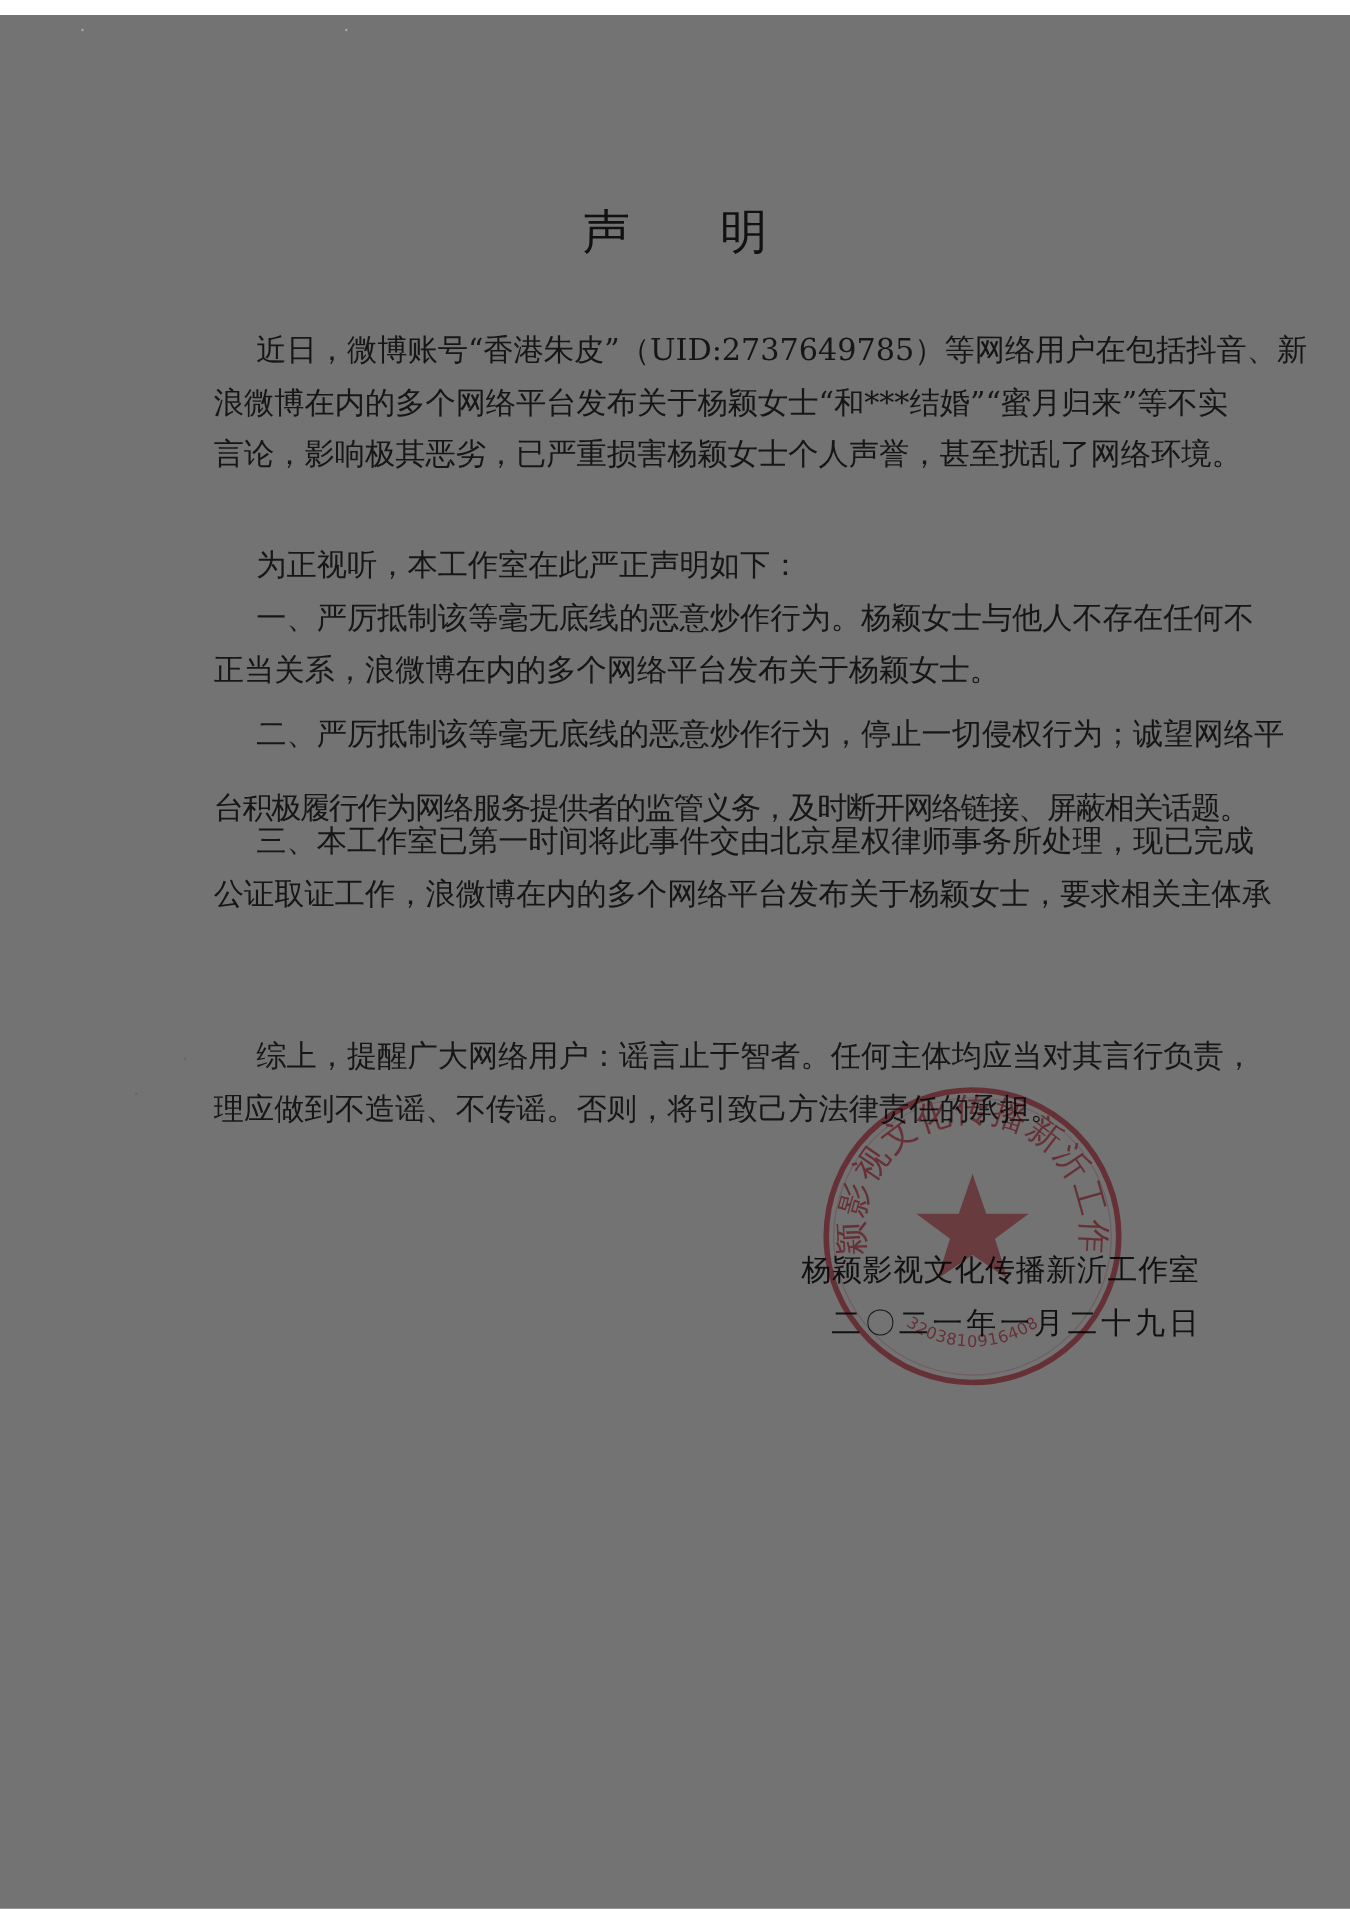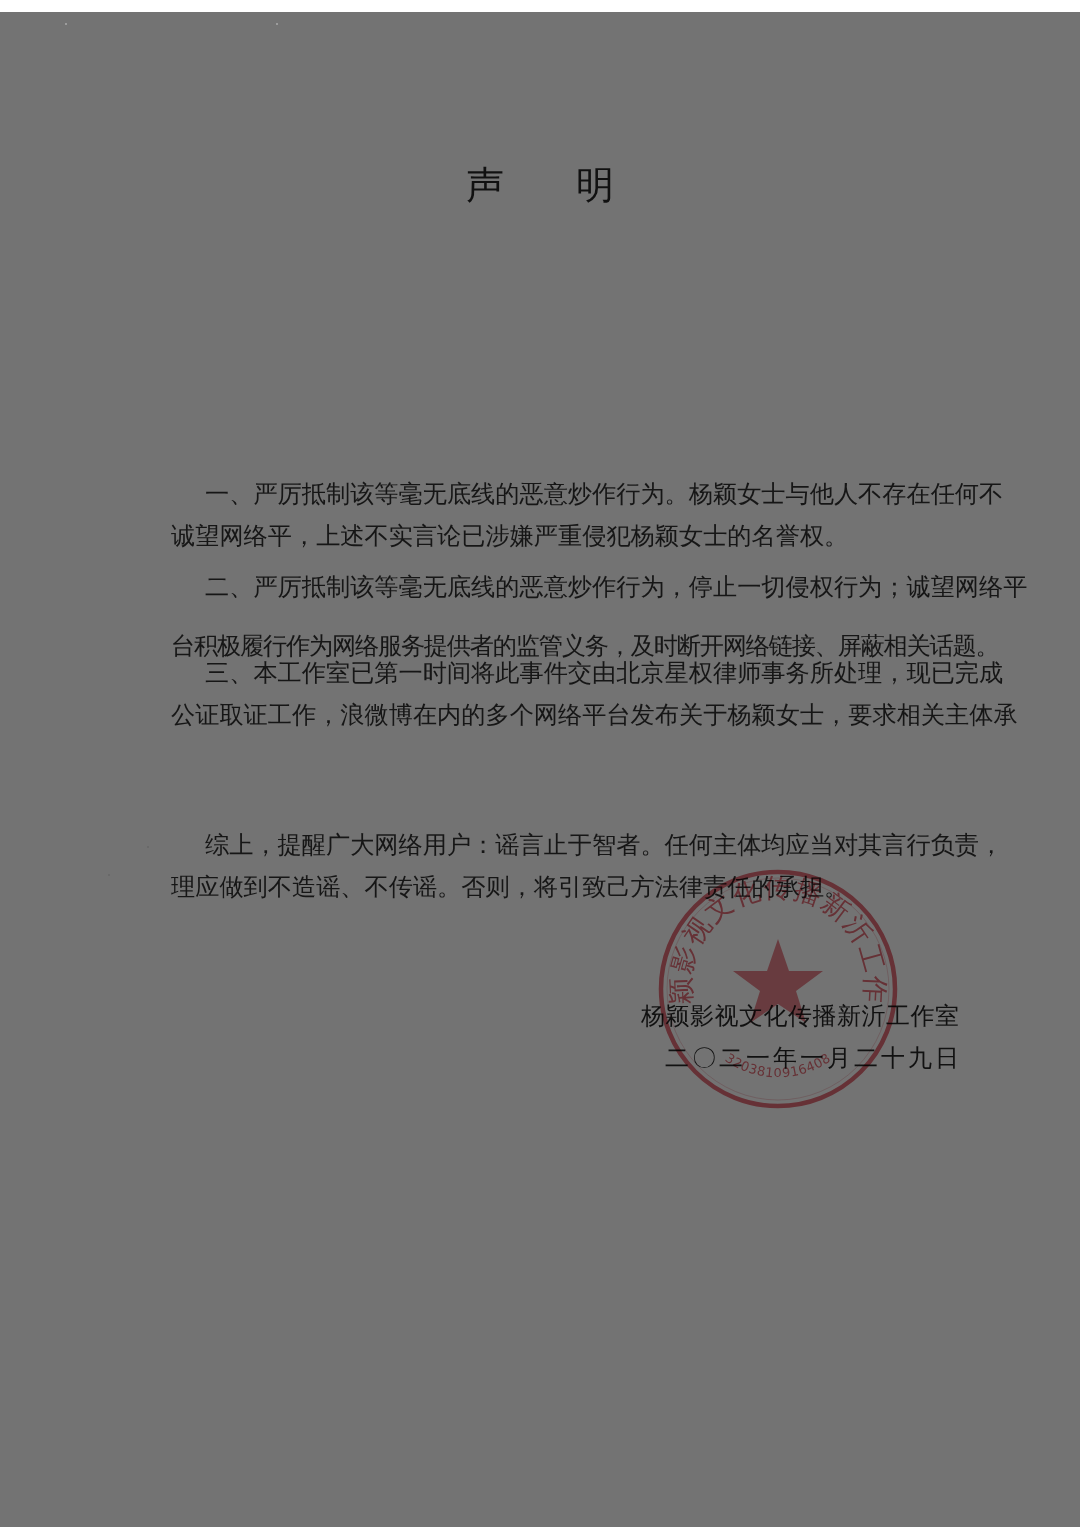--- a/index.html
+++ b/index.html
@@ -84,25 +84,33 @@
       border-radius: 1px;
     }
   </style>
 </head>
 <body>
 
 <div class="page">
 
   <div class="title">声 明</div>
 
+  <div class="body-text" style="top:248px;">
+    <span class="line indent">近日，微博账号“香港朱皮”（UID:2737649785）等网络用户在包括抖音、新</span>
+    <span class="line">浪微博在内的多个网络平台发布关于杨颖女士“和***结婚”“蜜月归来”等不实</span>
+    <span class="line last">言论，影响极其恶劣，已严重损害杨颖女士个人声誉，甚至扰乱了网络环境。</span>
+  </div>
 
+  <div class="body-text" style="top:420px;">
+    <span class="line last indent">为正视听，本工作室在此严正声明如下：</span>
+  </div>
 
   <div class="body-text" style="top:462px;">
     <span class="line indent">一、严厉抵制该等毫无底线的恶意炒作行为。杨颖女士与他人不存在任何不</span>
-    <span class="line last">诚望网络平，上述不实言论已涉嫌严重侵犯杨颖女士的名誉权。</span>
+    <span class="line last">正当关系，浪微博在内的多个网络平台发布关于杨颖女士。</span>
   </div>
 
   <div class="body-text" style="top:555px;">
     <span class="line indent">二、严厉抵制该等毫无底线的恶意炒作行为，停止一切侵权行为；诚望网络平</span>
     <span class="line" style="letter-spacing:-1.2px;margin-top:17px;">台积极履行作为网络服务提供者的监管义务，及时断开网络链接、屏蔽相关话题。</span>
   </div>
 
   <div class="body-text" style="top:641px;">
     <span class="line indent">三、本工作室已第一时间将此事件交由北京星权律师事务所处理，现已完成</span>
     <span class="line">公证取证工作，浪微博在内的多个网络平台发布关于杨颖女士，要求相关主体承</span>

